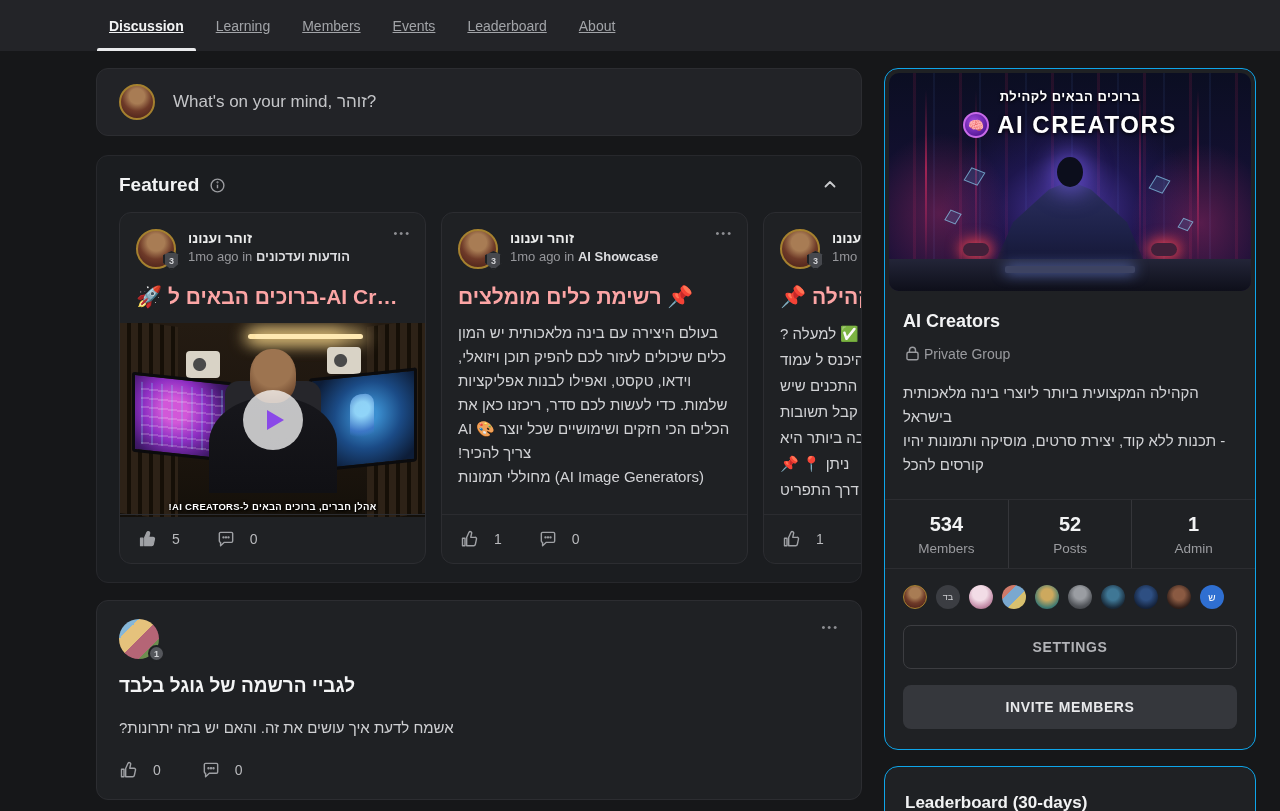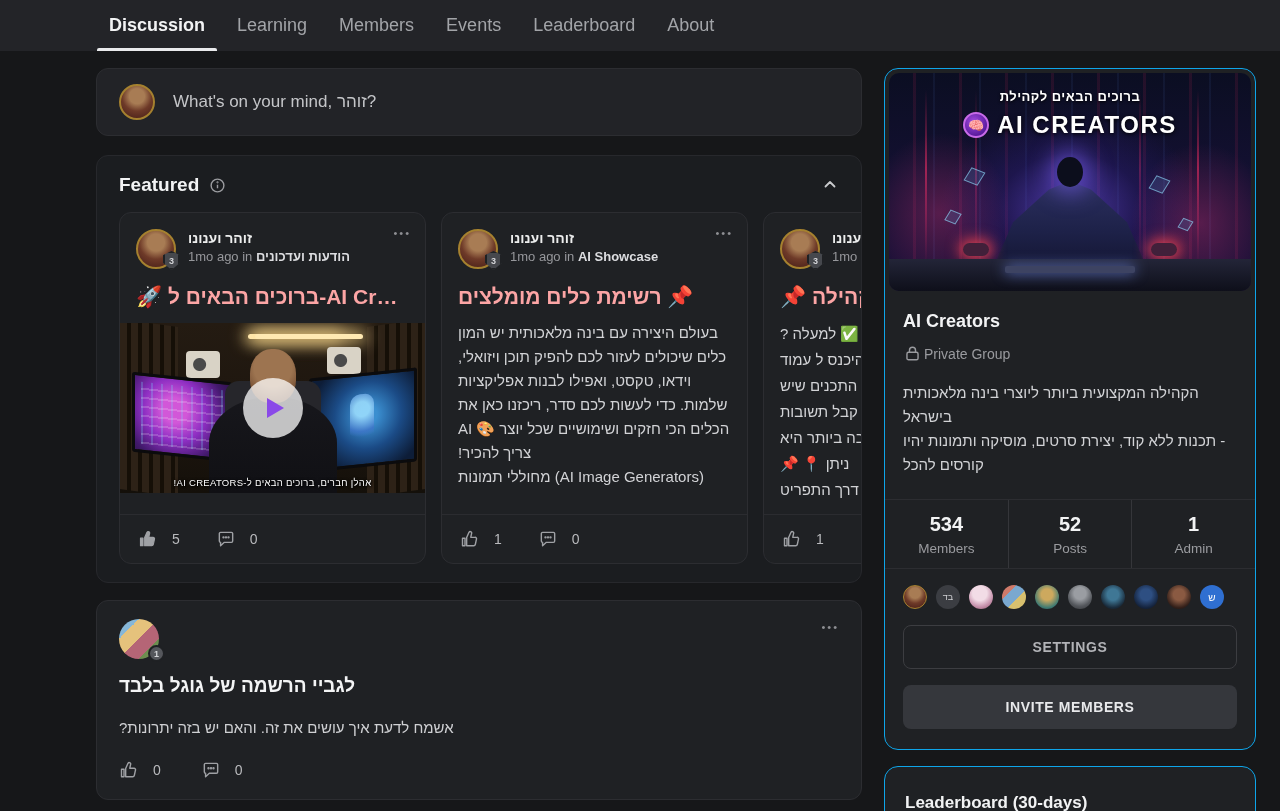--- a/index.html
+++ b/index.html
@@ -5,22 +5,22 @@
   html,body{margin:0;padding:0;}
   body{
     width:1280px;height:811px;overflow:hidden;position:relative;
     background:#161719;
     font-family:"Liberation Sans","DejaVu Sans",sans-serif;
     -webkit-font-smoothing:antialiased;
   }
   
   .topbar{position:absolute;top:0;left:0;width:1280px;height:51px;background:#232428;
     display:flex;align-items:stretch;padding-left:97px;box-sizing:border-box;}
-  .tab{display:flex;align-items:center;padding:0 12px;margin-right:8px;font-size:18px;
-    color:#a2a4a8;position:relative;cursor:pointer;font-weight:500;}
+  .tab{display:flex;align-items:center;padding:0 12px;margin-right:8px;font-size:14px;
+    color:#a2a4a8;position:relative;cursor:pointer;font-weight:500;text-decoration:underline;}
   .tab.active{color:#f2f3f4;font-weight:700;}
   .tab.active::after{content:"";position:absolute;left:0;right:0;bottom:0;height:3px;
     background:#e9eaec;border-radius:2px 2px 0 0;}
   
   .main-col{position:absolute;left:96px;top:68px;width:766px;}
   .card-surface{background:#1f2124;border:1px solid #2c2d31;border-radius:12px;box-sizing:border-box;}
   .composer{height:68px;background:#222327;display:flex;align-items:center;padding:0 22px;gap:18px;cursor:text;}
   .composer-text{color:#c4c5c8;font-size:17px;}
   .avatar{border-radius:50%;flex:none;position:relative;}
   .av-zohar{background:radial-gradient(circle at 50% 32%,#a87c54 0 28%,#6e3a28 55%,#421a16 100%);
@@ -50,22 +50,22 @@
   .dots{position:absolute;top:14px;right:14px;color:#8e8f93;font-size:11px;letter-spacing:2px;cursor:pointer;}
   .fc-title{margin-top:16px;color:#fca5a5;font-size:21px;font-weight:700;white-space:nowrap;
     overflow:hidden;text-overflow:ellipsis;direction:ltr;text-align:left;}
   .fc-body{margin-top:12px;color:#d2d3d6;font-size:15px;line-height:24px;direction:rtl;text-align:left;}
   .fc-body .ltrline{direction:ltr;}
   .fc-foot{position:absolute;left:0;right:0;bottom:0;border-top:1px solid #2b2c30;padding:14px 18px;
     display:flex;gap:36px;align-items:center;}
   .react{display:flex;align-items:center;gap:14px;color:#b9babd;font-size:14px;cursor:pointer;}
   .react svg{display:block;}
   
-  .thumb{margin:14px -16px 0;height:170px;position:relative;overflow:hidden;
-    background:linear-gradient(180deg,#241b12 0%,#1b140d 70%,#14100a 100%);}
+  .thumb{margin:14px -16px 0;height:194px;position:relative;overflow:hidden;
+    background:linear-gradient(180deg,#241b12 0%,#1b140d 70%,#14100a 100%);font-weight:bold;}
   .slat{position:absolute;top:0;bottom:0;width:58px;
     background:repeating-linear-gradient(90deg,#2d2217 0 7px,#150f07 7px 11px);}
   .slat.l{left:0;transform:skewY(8deg);}
   .slat.r{right:0;transform:skewY(-8deg);}
   .lightbar{position:absolute;top:11px;height:5px;background:#ffe9b2;border-radius:3px;
     box-shadow:0 0 16px 4px rgba(255,220,140,.75);}
   .speaker{position:absolute;width:34px;height:27px;background:#d9d3c6;border-radius:4px;
     background-image:radial-gradient(circle at 40% 50%,#4a4a4a 0 6px,transparent 7px);}
   .monL{position:absolute;left:12px;top:54px;width:94px;height:74px;border:3px solid #0b0b0d;border-radius:3px;
     background:radial-gradient(circle at 42% 42%,#d257d8 0 18%,#8d2ec2 45%,#41196b 75%,#2a1040);transform:skewY(6deg);}

